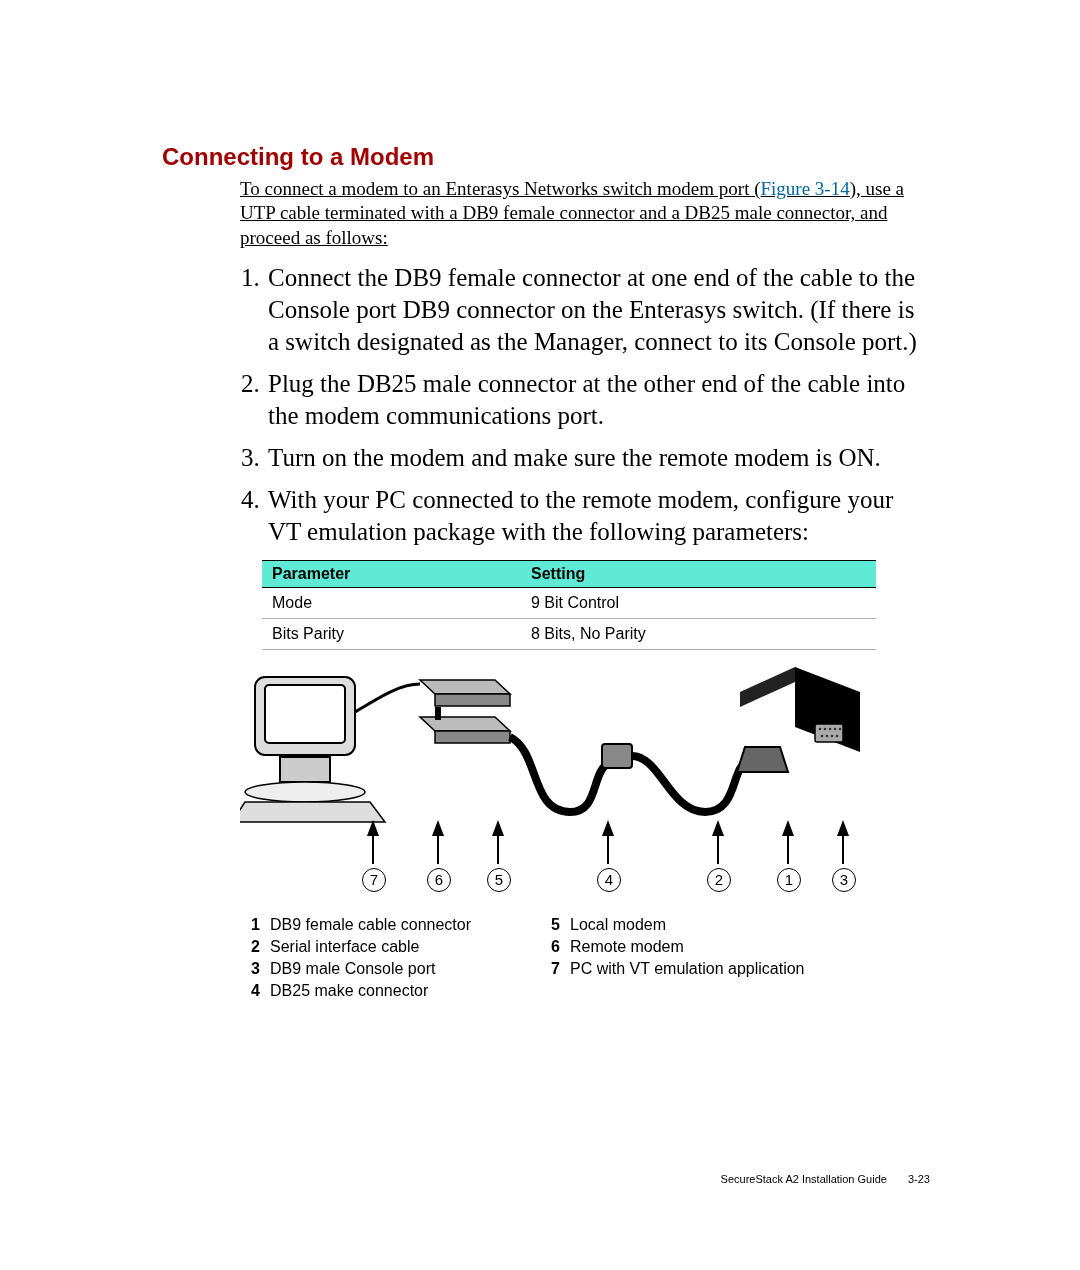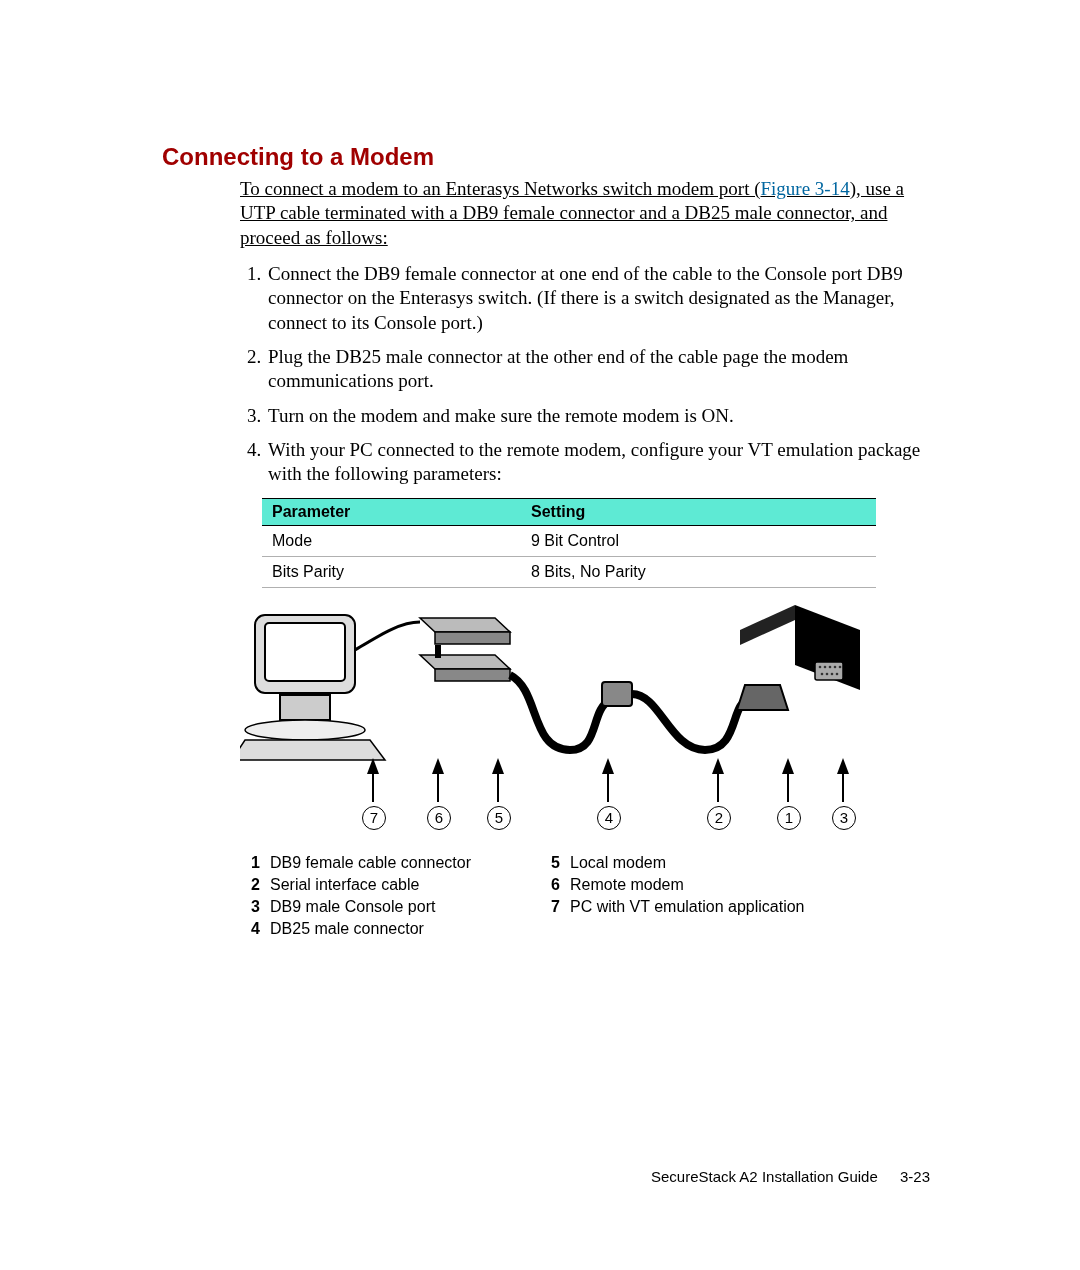--- a/index.html
+++ b/index.html
@@ -34,21 +34,21 @@
   .body-text {
     font-size: 19px;
     line-height: 1.28;
     margin: 0 0 12px 78px;
     text-decoration: underline;
   }
   .link {
     color: #0066a0;
   }
   ol.steps {
-    font-size: 19px;
+    font-size: 25px;
     line-height: 1.28;
     margin: 4px 0 12px 78px;
     padding-left: 26px;
   }
   ol.steps li {
     margin-bottom: 10px;
     padding-left: 2px;
   }
   .param-table {
     margin: 6px 0 12px 100px;
@@ -133,39 +133,39 @@
     font-weight: bold;
     width: 20px;
     text-align: right;
     margin-right: 10px;
   }
   .footer {
     position: absolute;
     bottom: 85px;
     right: 150px;
     font-family: Arial, Helvetica, sans-serif;
-    font-size: 15px;
+    font-size: 11px;
   }
   .footer .pn { margin-left: 18px; }
 </style>
 </head>
 <body>
 
 <div class="page">
 
 
   <div class="h2">Connecting to a Modem</div>
 
   <p class="body-text">
     <span>To connect a modem to an Enterasys Networks switch modem port (</span><span class="link">Figure 3-14</span><span>), use a UTP cable terminated with a DB9 female connector and a DB25 male connector, and proceed as follows:</span>
   </p>
 
   <ol class="steps">
     <li>Connect the DB9 female connector at one end of the cable to the Console port DB9 connector on the Enterasys switch. (If there is a switch designated as the Manager, connect to its Console port.)</li>
-    <li>Plug the DB25 male connector at the other end of the cable page the modem communications port.</li>
+    <li>Plug the DB25 male connector at the other end of the cable into the modem communications port.</li>
     <li>Turn on the modem and make sure the remote modem is ON.</li>
     <li>With your PC connected to the remote modem, configure your VT emulation package with the following parameters:</li>
   </ol>
 
   <table class="param-table">
     <thead>
       <tr>
         <th>Parameter</th>
         <th>Setting</th>
       </tr>
@@ -263,21 +263,21 @@
       <div class="legend-row">
           <span class="legend-num">2</span>
           <span>Serial interface cable</span>
         </div>
       <div class="legend-row">
           <span class="legend-num">3</span>
           <span>DB9 male Console port</span>
         </div>
       <div class="legend-row">
           <span class="legend-num">4</span>
-          <span>DB25 male connector</span>
+          <span>DB25 make connector</span>
         </div>
     </div>
     <div class="legend-col">
       <div class="legend-row">
           <span class="legend-num">5</span>
           <span>Local modem</span>
         </div>
       <div class="legend-row">
           <span class="legend-num">6</span>
           <span>Remote modem</span>

